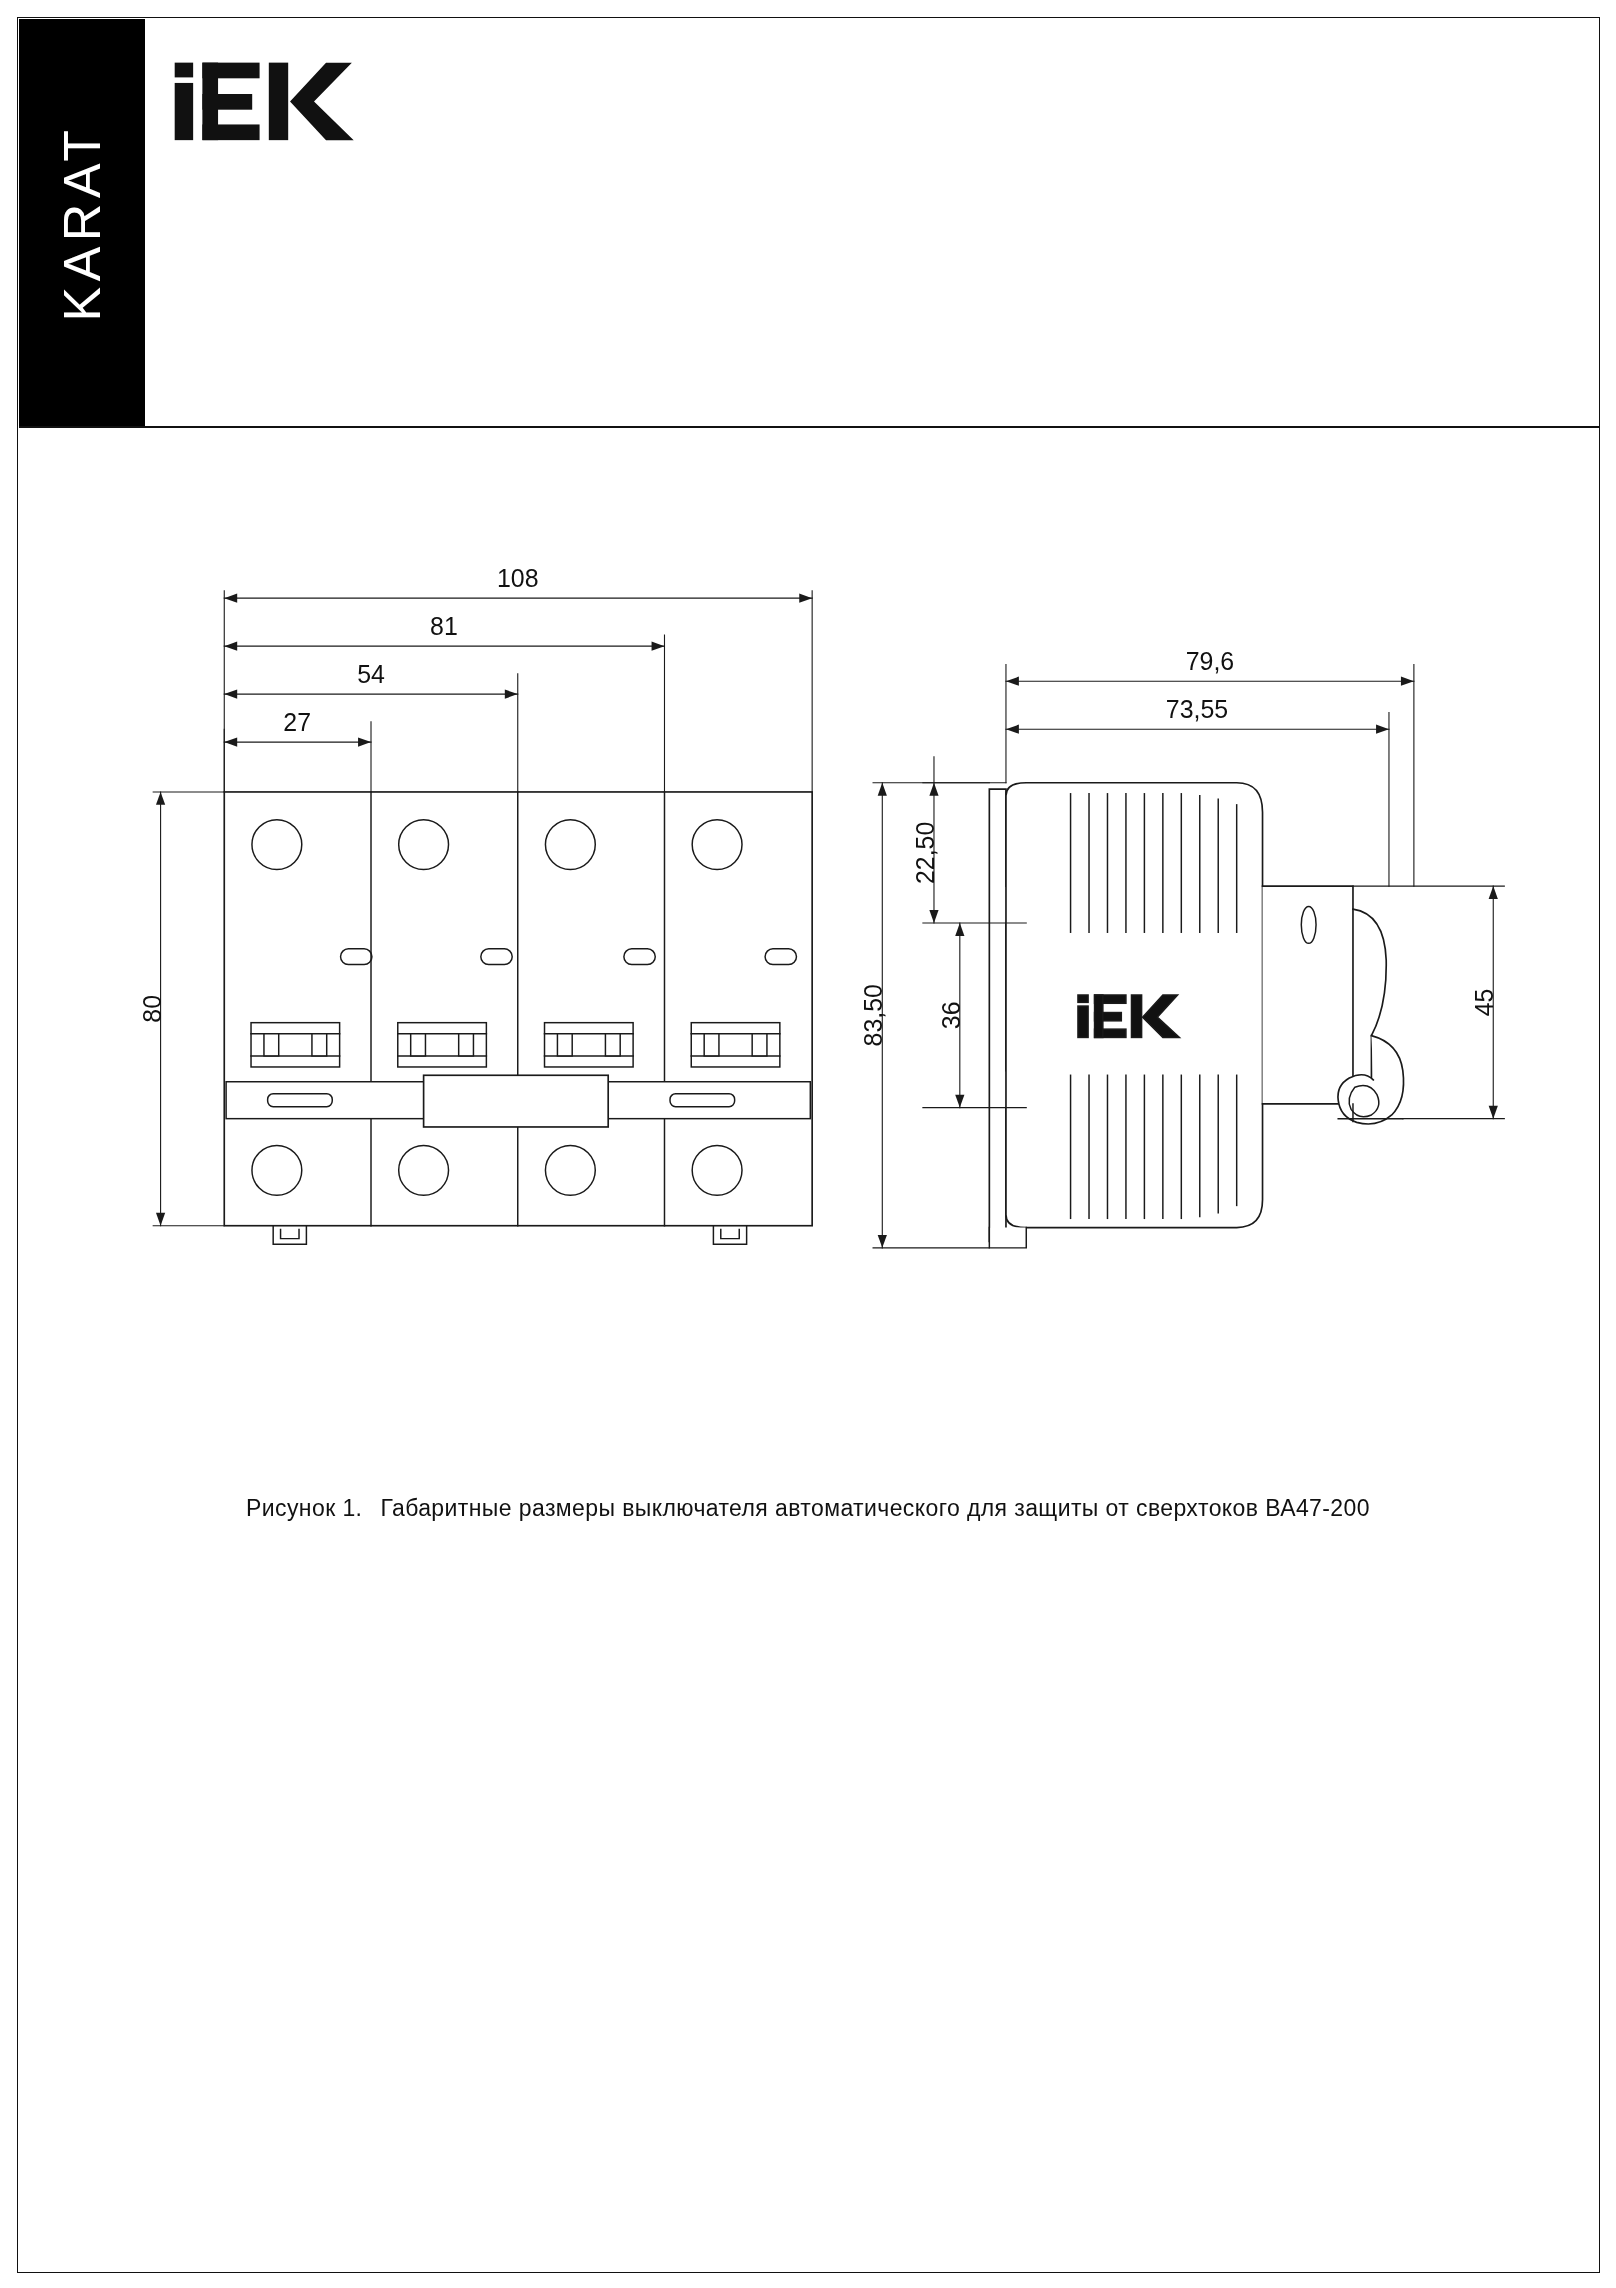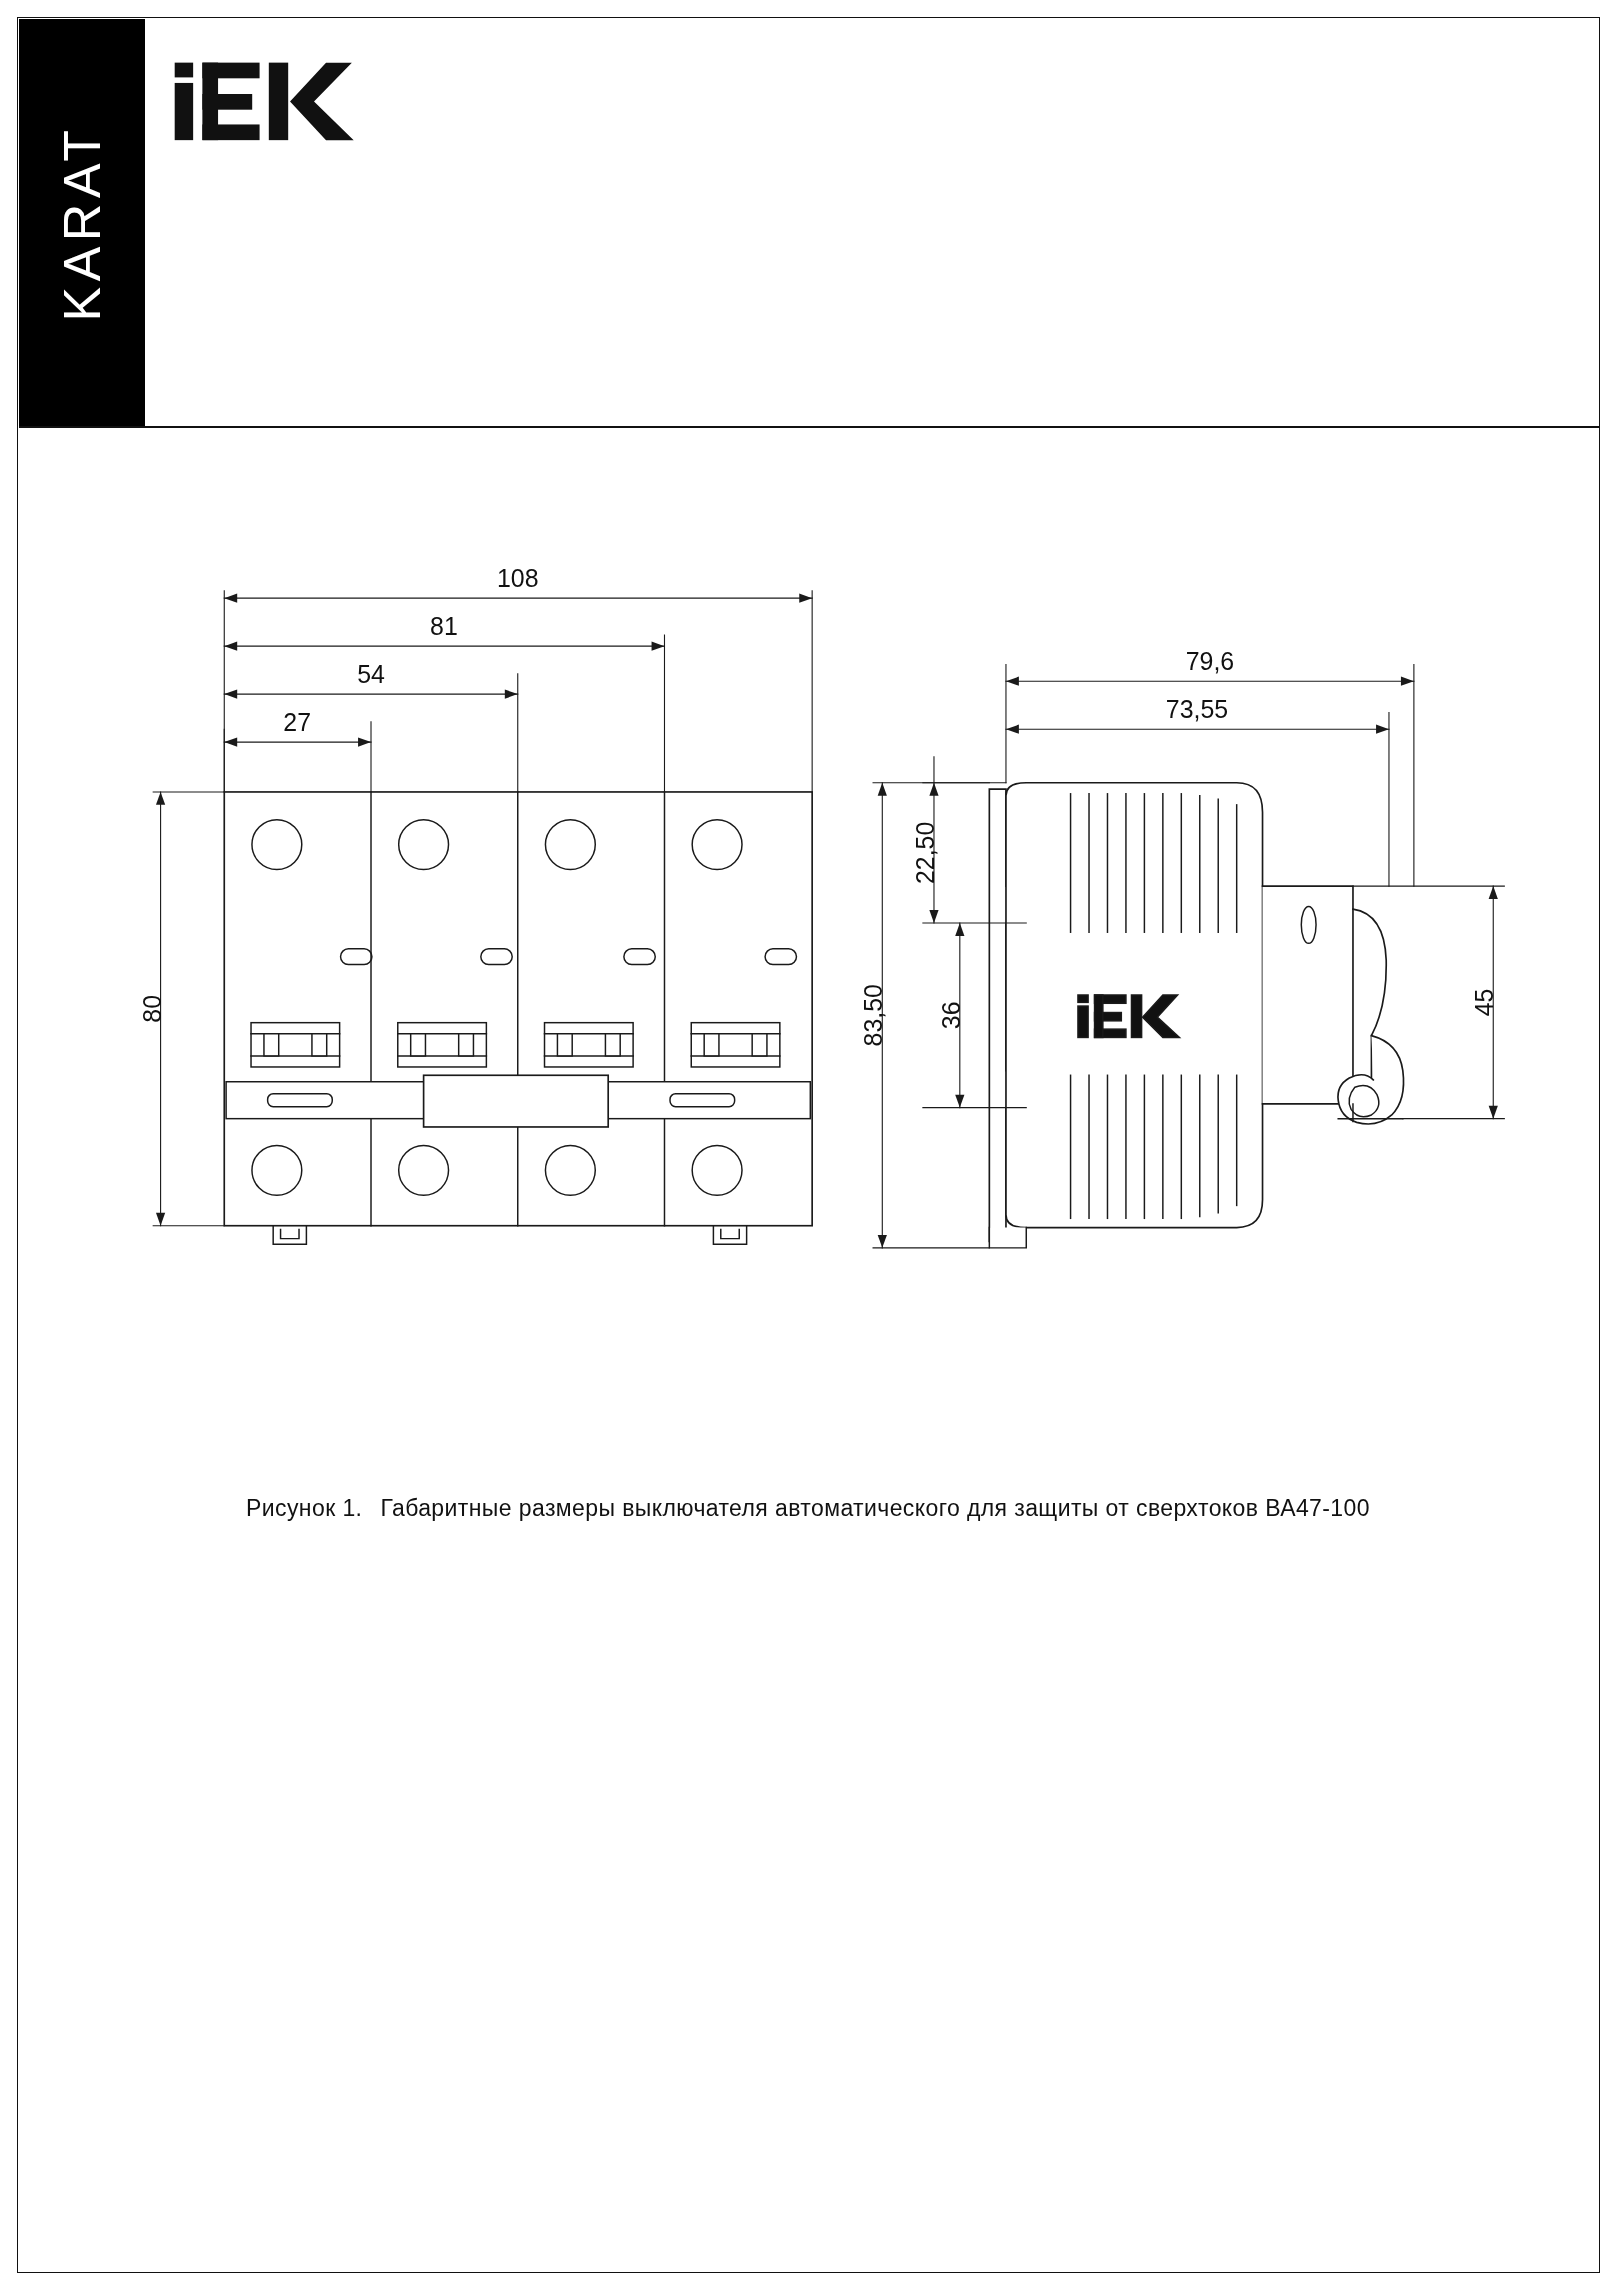--- a/index.html
+++ b/index.html
@@ -331,15 +331,15 @@
     <text x="1297" y="778" text-anchor="middle">73,55</text>
 
     <text x="1012" y="924" text-anchor="middle" transform="rotate(-90 1012 924)">22,50</text>
     <text x="1040" y="1100" text-anchor="middle" transform="rotate(-90 1040 1100)">36</text>
     <text x="956" y="1100" text-anchor="middle" transform="rotate(-90 956 1100)">83,50</text>
     <text x="1618" y="1086" text-anchor="middle" transform="rotate(-90 1618 1086)">45</text>
   </g>
 </svg>
 
 <div class="caption">
-  <span class="cap-label">Рисунок 1.</span><span>Габаритные размеры выключателя автоматического для защиты от сверхтоков ВА47-100</span>
+  <span class="cap-label">Рисунок 1.</span><span>Габаритные размеры выключателя автоматического для защиты от сверхтоков ВА47-200</span>
 </div>
 
 
 </body></html>

